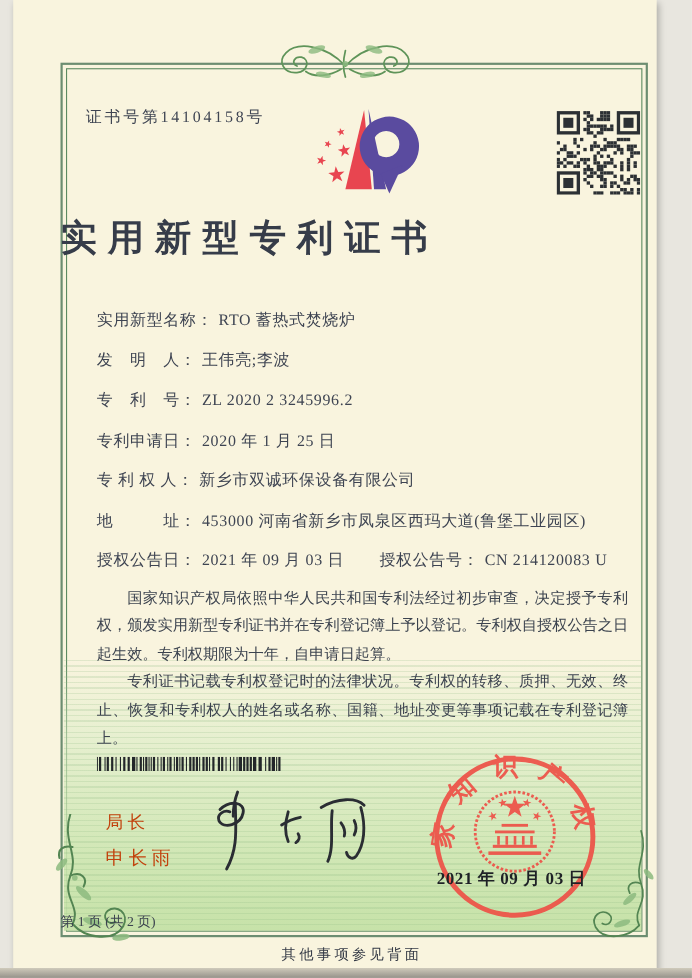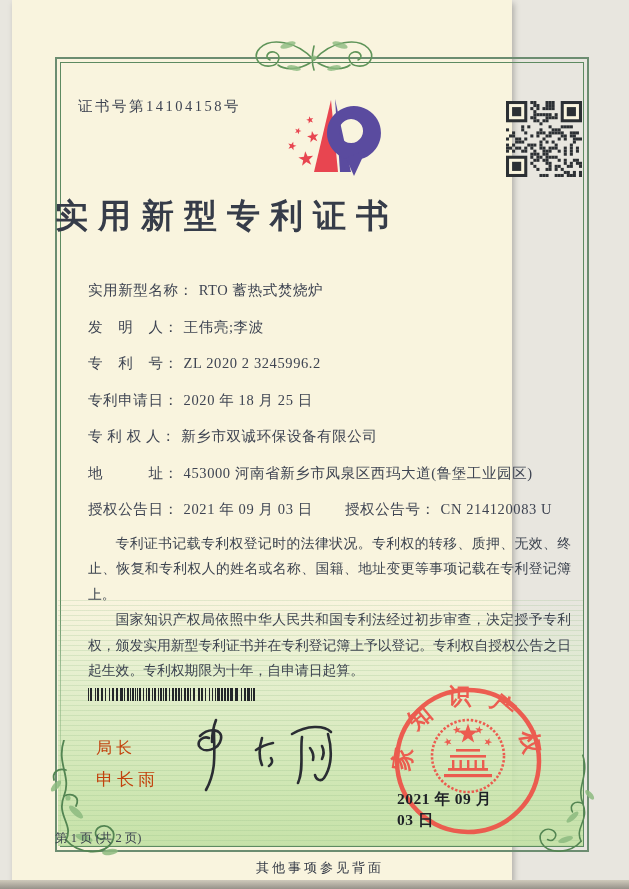--- a/index.html
+++ b/index.html
@@ -1,20 +1,20 @@
 <!DOCTYPE html>
 <html><head>
 <meta charset="utf-8">
 <style>
   html,body{margin:0;padding:0;}
   body{width:629px;height:889px;background:#ffffff;overflow:hidden;
        font-family:"Liberation Serif","DejaVu Serif",serif;}
   #stage{position:relative;width:629px;height:889px;background:#e8e6df;}
   
-  #paper{position:absolute;left:12px;top:0;width:500px;height:882px;
+  #paper{position:absolute;left:12px;top:0;width:585px;height:882px;
          background:#f9f4de;box-shadow:2px 3px 6px rgba(0,0,0,.25);}
   #scan-edge{position:absolute;left:0;bottom:0;width:629px;height:9px;
          background:linear-gradient(180deg,#cfcabb, #96928a);}
   
   #frame-outer{position:absolute;left:55px;top:57px;width:530px;height:791px;
          border:2px solid #6c8d71;}
   #frame-inner{position:absolute;left:3px;top:3px;right:3px;bottom:3px;
          border:1px solid #5d8a61;}
   
   #green-zone{position:absolute;left:58px;top:600px;width:525px;height:246px;
@@ -294,38 +294,38 @@
     <div class="txt field-row" style="left:76px;top:281px;">
       <span class="field-label">实用新型名称：</span><span>RTO 蓄热式焚烧炉</span>
     </div>
     <div class="txt field-row" style="left:76px;top:318px;">
       <span class="field-label">发　明　人：</span><span>王伟亮;李波</span>
     </div>
     <div class="txt field-row" style="left:76px;top:354px;">
       <span class="field-label">专　利　号：</span><span>ZL 2020 2 3245996.2</span>
     </div>
     <div class="txt field-row" style="left:76px;top:391px;">
-      <span class="field-label">专利申请日：</span><span>2020 年 18 月 25 日</span>
+      <span class="field-label">专利申请日：</span><span>2020 年 1 月 25 日</span>
     </div>
     <div class="txt field-row" style="left:76px;top:427px;">
       <span class="field-label">专 利 权 人：</span><span>新乡市双诚环保设备有限公司</span>
     </div>
     <div class="txt field-row" style="left:76px;top:464px;">
       <span class="field-label">地　　　址：</span><span>453000 河南省新乡市凤泉区西玛大道(鲁堡工业园区)</span>
     </div>
     <div class="txt field-row" style="left:76px;top:500px;">
       <span class="field-label">授权公告日：</span><span>2021 年 09 月 03 日</span>
     </div>
     <div class="txt" id="grant-no-group" style="left:333px;">
       <span class="field-label">授权公告号：</span><span>CN 214120083 U</span>
     </div>
 
     <div class="txt" id="paragraphs" style="left:76px;">
+      <p>国家知识产权局依照中华人民共和国专利法经过初步审查，决定授予专利权，颁发实用新型专利证书并在专利登记簿上予以登记。专利权自授权公告之日起生效。专利权期限为十年，自申请日起算。</p>
       <p>专利证书记载专利权登记时的法律状况。专利权的转移、质押、无效、终止、恢复和专利权人的姓名或名称、国籍、地址变更等事项记载在专利登记簿上。</p>
-      <p>国家知识产权局依照中华人民共和国专利法经过初步审查，决定授予专利权，颁发实用新型专利证书并在专利登记簿上予以登记。专利权自授权公告之日起生效。专利权期限为十年，自申请日起算。</p>
     </div>
 
     <svg id="barcode-svg" style="left:76px;" width="170" height="13" viewBox="0 0 170 13">
         <g fill="#23262a">
           <rect x="0" y="0" width="1" height="13"></rect>
           <rect x="2" y="0" width="2" height="13"></rect>
           <rect x="7" y="0" width="1" height="13"></rect>
           <rect x="9" y="0" width="2" height="13"></rect>
           <rect x="13" y="0" width="2" height="13"></rect>
           <rect x="17" y="0" width="1" height="13"></rect>

